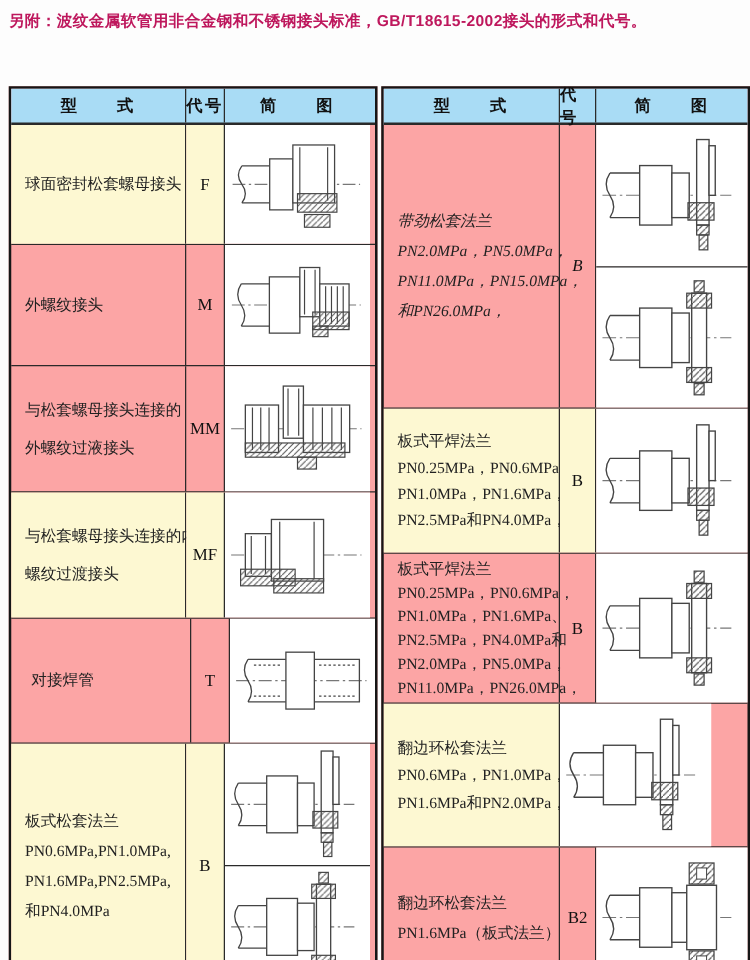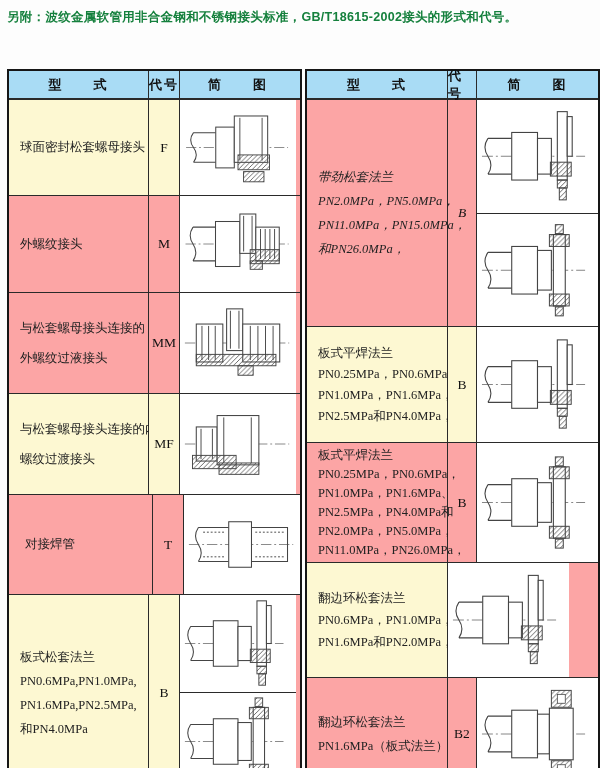--- a/index.html
+++ b/index.html
@@ -6,21 +6,21 @@
     --header-bg:#a9dcf5; --hl-bg:#fdf8d2; --border:#161616; --grid:#2a2a2a; --ink:#444;
   }
   *{box-sizing:border-box;margin:0;padding:0;}
   html,body{width:600px;}
   body{
     width:600px;height:768px;background:#fdfdfd;overflow:hidden;
     font-family:"Liberation Serif","DejaVu Serif",serif;color:#1b1b1b;
   }
   .page-title{
     font-family:"Liberation Sans","DejaVu Sans",sans-serif;
-    font-weight:bold;font-size:12.5px;color:#15803d;
+    font-weight:bold;font-size:12.5px;color:#be185d;
     padding:9px 6px 7px 7px;letter-spacing:.3px;white-space:nowrap;
   }
   .tables-wrap{display:flex;gap:3px;margin-left:7px;align-items:flex-start;}
   .fit-table{border:2px solid var(--border);background:#fca5a5;margin-top:36px;}
   .t-row{display:flex;border-bottom:1px solid var(--grid);}
   .t-row:last-child{border-bottom:none;}
   .t-row.header{background:var(--header-bg);height:29px;border-bottom:2px solid var(--grid);}
   .cell{border-right:1px solid var(--grid);display:flex;flex-direction:column;justify-content:center;}
   .cell:last-child{border-right:none;}
   .head-cell{

